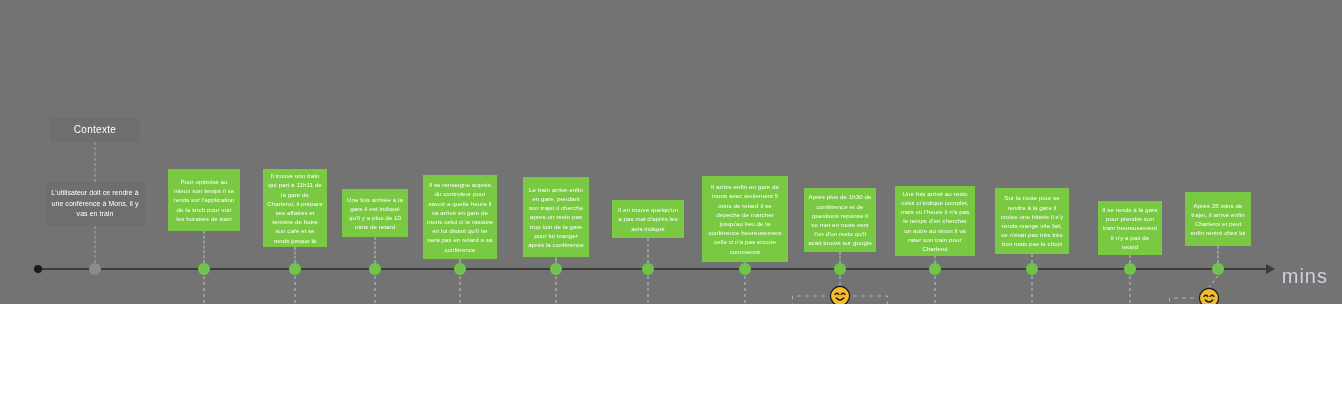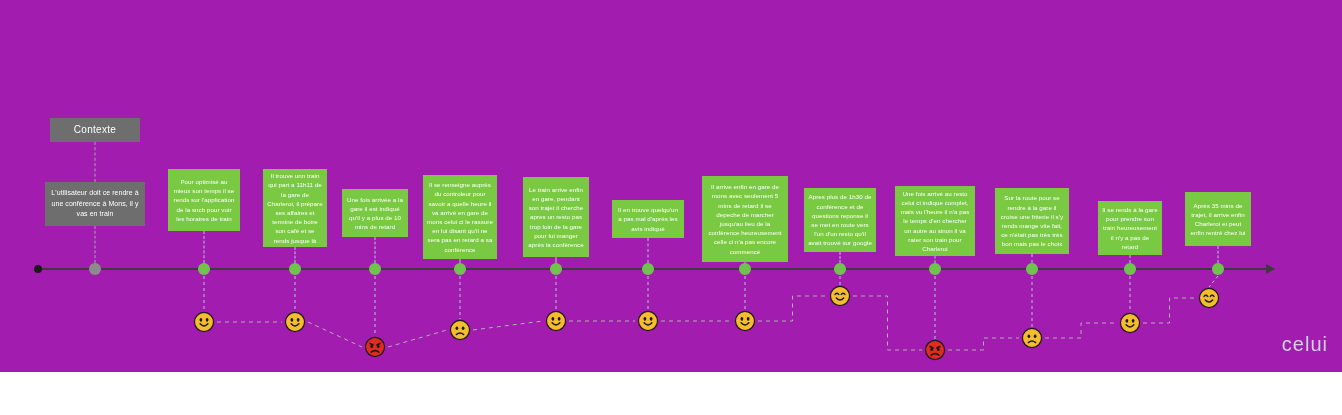--- a/index.html
+++ b/index.html
@@ -6,22 +6,22 @@
     margin: 0;
     padding: 0;
     background: #ffffff;
   }
   body {
     font-family: "Liberation Sans", sans-serif;
   }
   #board {
     position: relative;
     width: 1342px;
-    height: 372px;
-    background: #a21caf;
+    height: 304px;
+    background: #737373;
     overflow: hidden;
   }
 
   
   .axis-line {
     position: absolute;
     background: #3c3c3c;
     height: 2px;
   }
   .axis-arrow {
@@ -275,14 +275,14 @@
       <div class="face" style="left: 1209px; top: 298px;">
         <svg viewBox="0 0 24 24" xmlns="http://www.w3.org/2000/svg">
           <circle cx="12" cy="12" r="10.4" fill="#f5bd2e" stroke="#1a1a1a" stroke-width="1.3"></circle>
           <path d="M6.6 10.2 Q8.6 7.6 10.6 10.2" stroke="#1a1a1a" stroke-width="1.6" fill="none" stroke-linecap="round"></path>
           <path d="M13.4 10.2 Q15.4 7.6 17.4 10.2" stroke="#1a1a1a" stroke-width="1.6" fill="none" stroke-linecap="round"></path>
           <path d="M8 14.2 Q12 18.4 16 14.2" stroke="#1a1a1a" stroke-width="1.7" fill="none" stroke-linecap="round"></path>
         </svg>
       </div>
     </div>
 
-  <div class="miro">celui</div>
+  <div class="miro">mins</div>
 </div>
 
 </body></html>

